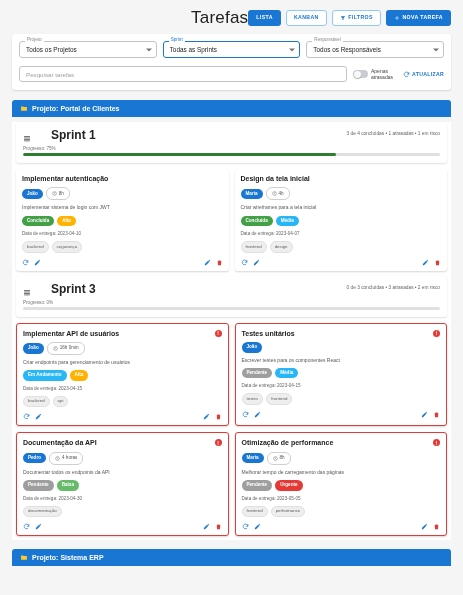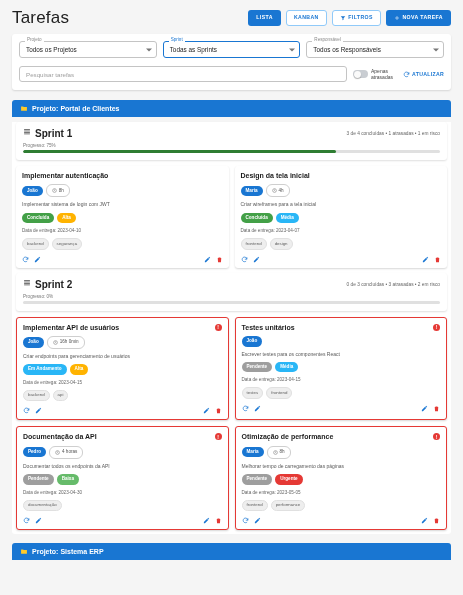--- a/index.html
+++ b/index.html
@@ -6,21 +6,21 @@
   html, body {
     width: 463px; height: 595px;
     background: #f5f5f5;
     font-family: "Liberation Sans", sans-serif;
     overflow: hidden;
   }
   body { padding: 0; }
 
   
   .header {
-    display: flex; align-items: center; justify-content: space-between;
+    display: flex; align-items: center; justify-content: flex-end;
     padding: 8px 12px 6px 12px;
   }
   .page-title {
     font-size: 17px; font-weight: 400; color: #212121; letter-spacing: .2px;
   }
   .header-actions { display: flex; align-items: center; gap: 5px; }
   .btn {
     font-size: 5.2px; font-weight: 700; letter-spacing: .4px;
     padding: 4px 7px; border-radius: 3px; cursor: pointer;
     line-height: 1; white-space: nowrap; border: 1px solid transparent;
@@ -96,21 +96,21 @@
   .folder-icon { width: 8px; height: 7px; display: block; }
   .project-body { background: #fff; border-radius: 0 0 3px 3px; padding: 0 0 4px 0; }
 
   
   .sprint {
     background: #fff; border-radius: 3px; margin: 5px 4px 0 4px;
     box-shadow: 0 1px 2px rgba(0,0,0,.13);
     padding: 6px 7px 7px 7px;
   }
   .sprint-top { display: flex; align-items: flex-start; justify-content: space-between; }
-  .sprint-name { display: flex; align-items: flex-start; gap: 4px; font-size: 10px; font-weight: 700; color: #222; }
+  .sprint-name { display: flex; align-items: flex-end; gap: 20px; font-size: 12px; font-weight: 700; color: #222; }
   .sprint-icon { width: 8px; height: 7px; display: block; }
   .sprint-stats { font-size: 4.8px; color: #666; padding-top: 3px; white-space: nowrap; }
   .sprint-progress-label { font-size: 4.6px; color: #777; margin-top: 4px; }
   .progress-track {
     height: 3px; background: #e0e0e0; border-radius: 2px; margin-top: 2px; overflow: hidden;
   }
   .progress-fill { height: 100%; background: #2e7d32; border-radius: 2px; }
 
   
   .task-grid {
@@ -349,21 +349,21 @@
         </div>
         <div class="sprint">
           <div class="sprint-top">
             <div class="sprint-name">
               <svg class="sprint-icon" viewBox="0 0 24 24" fill="#444">
                 <rect x="2" y="4" width="20" height="2.5"></rect>
                 <rect x="2" y="9" width="20" height="2.5"></rect>
                 <rect x="2" y="14" width="20" height="2.5"></rect>
                 <rect x="2" y="19" width="20" height="2.5"></rect>
               </svg>
-              <span>Sprint 2</span>
+              <span>Sprint 3</span>
             </div>
             <div class="sprint-stats">0 de 3 concluídas • 3 atrasadas • 2 em risco</div>
           </div>
           <div class="sprint-progress-label">Progresso: 0%</div>
           <div class="progress-track">
             <div class="progress-fill" style="width:0%"></div>
           </div>
         </div>
         <div class="task-grid">
           <div class="task-card alert">

